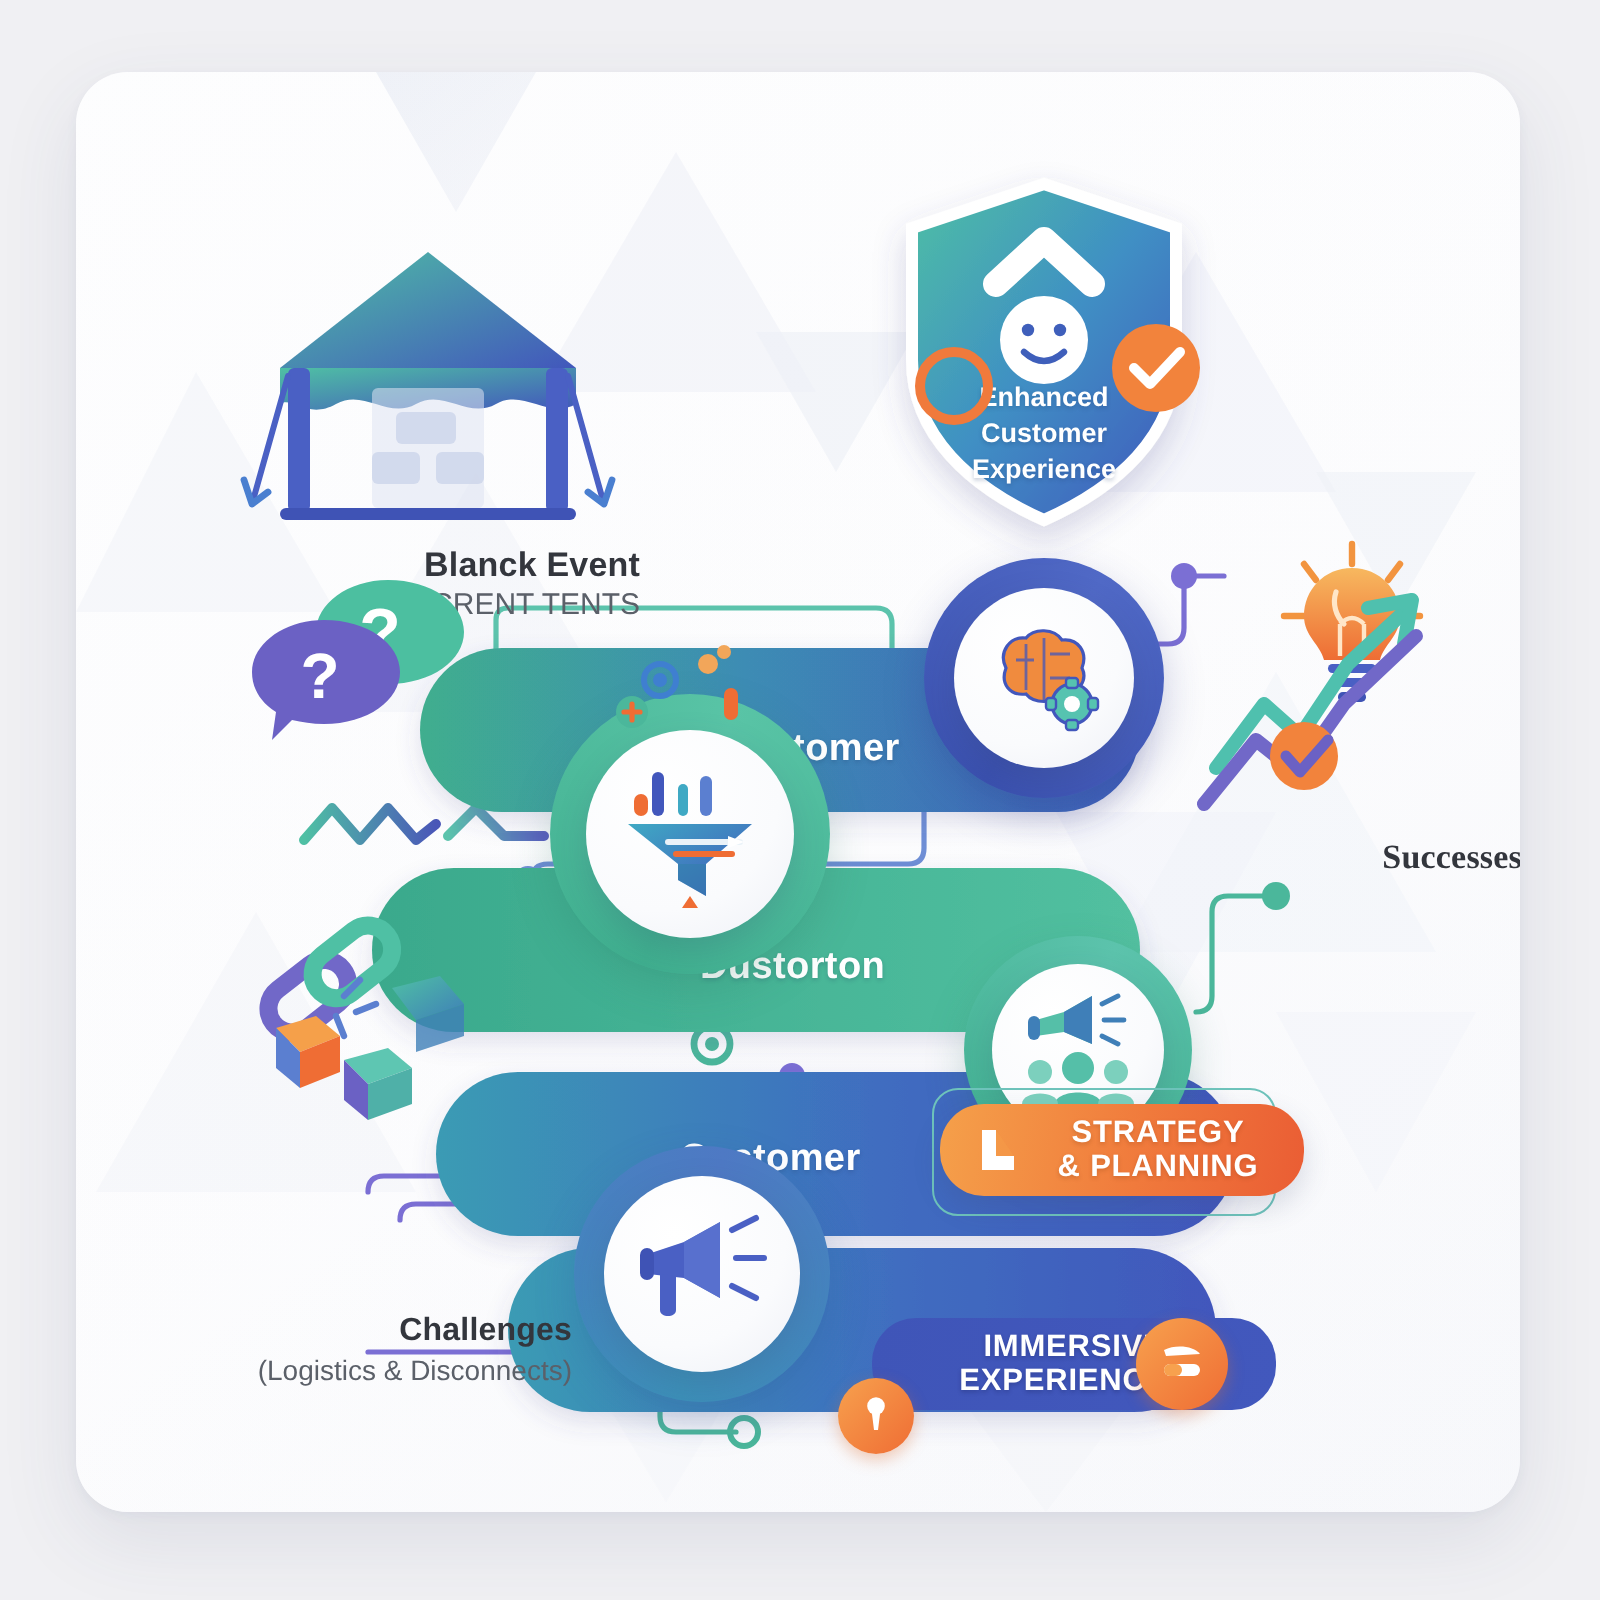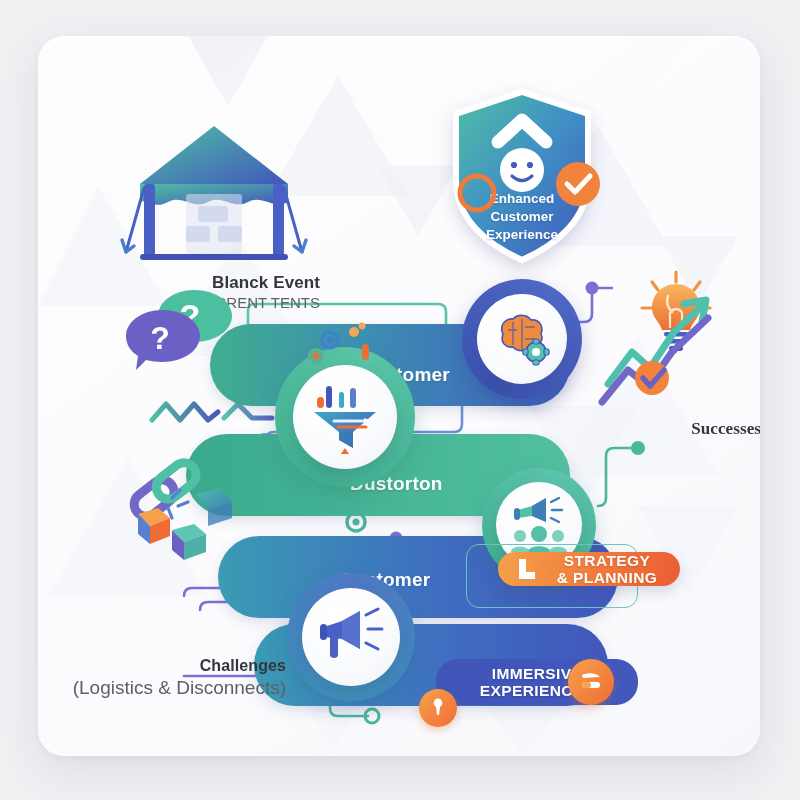--- a/index.html
+++ b/index.html
@@ -21,21 +21,21 @@
   }
   .bg-shapes{position:absolute;inset:0;}
 
   
   .lay{position:absolute;}
 
   
   .cap{position:absolute;text-align:right;}
   .cap .t1{font-size:17px;font-weight:bold;color:#33363d;letter-spacing:.1px;line-height:1.25;}
   .cap .t2{font-size:15px;color:#5b6069;line-height:1.3;}
-  .cap .t2.sm{font-size:19px;}
+  .cap .t2.sm{font-size:14px;}
   .cap .t1.mid{font-size:16px;}
 
   
   .ribbon-label{
     position:absolute;color:#ffffff;font-size:19px;font-weight:bold;
     letter-spacing:.2px;text-shadow:0 1px 2px rgba(30,50,90,.22);
     white-space:nowrap;
   }
 
   
@@ -43,21 +43,21 @@
     position:absolute;display:flex;align-items:center;gap:10px;
     border-radius:22px;padding:0 16px;
     box-shadow:0 6px 14px rgba(60,70,110,.18);
   }
   .pill .ptxt{
     color:#fff;font-weight:bold;font-size:15.5px;line-height:1.12;
     text-align:center;letter-spacing:.4px;text-shadow:0 1px 2px rgba(120,50,10,.25);
     white-space:pre-line;
   }
   .pill.strategy{
-    left:460px;top:516px;width:150px;height:34px;
+    left:432px;top:516px;width:150px;height:46px;
     background:linear-gradient(100deg,#f5a04a 0%,#f07a3c 55%,#ea5d34 100%);
     justify-content:flex-start;
   }
   .pill.strategy .ptxt{flex:1;text-align:center;}
   .pill.immersive{
     left:398px;top:623px;width:170px;height:46px;
     background:linear-gradient(100deg,#3f55b8 0%,#4258bd 100%);
     box-shadow:none;justify-content:center;
   }
   .pill.immersive .ptxt{text-shadow:0 1px 2px rgba(20,30,80,.3);}

